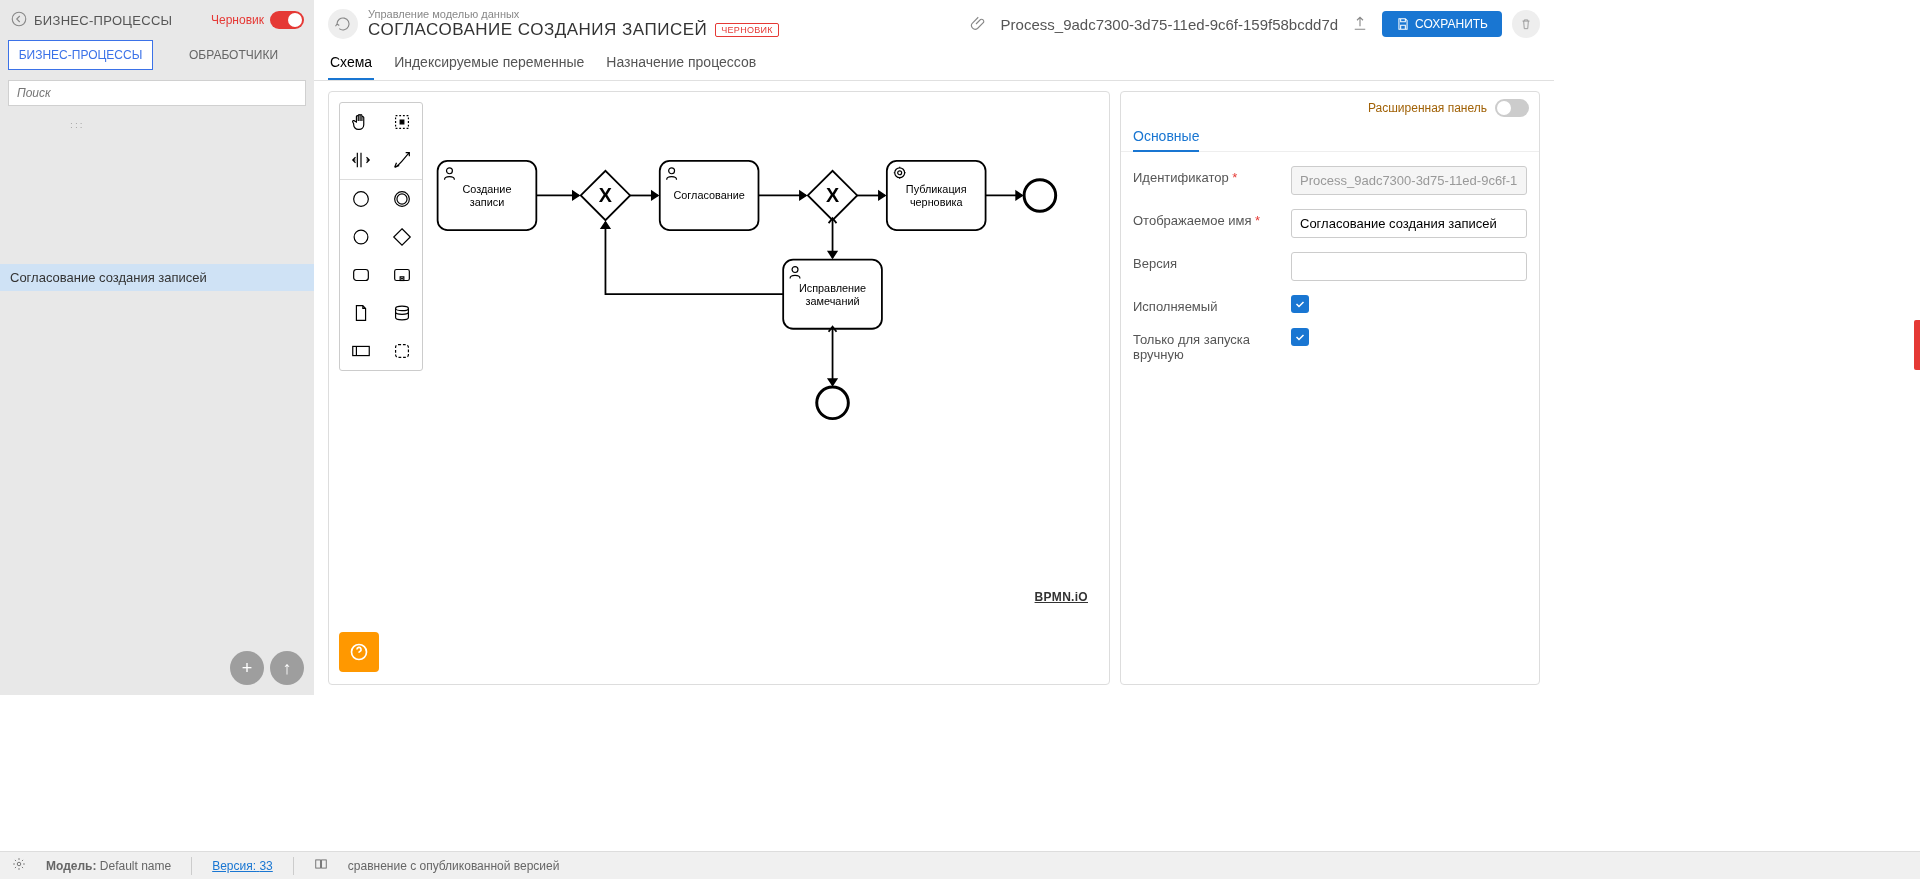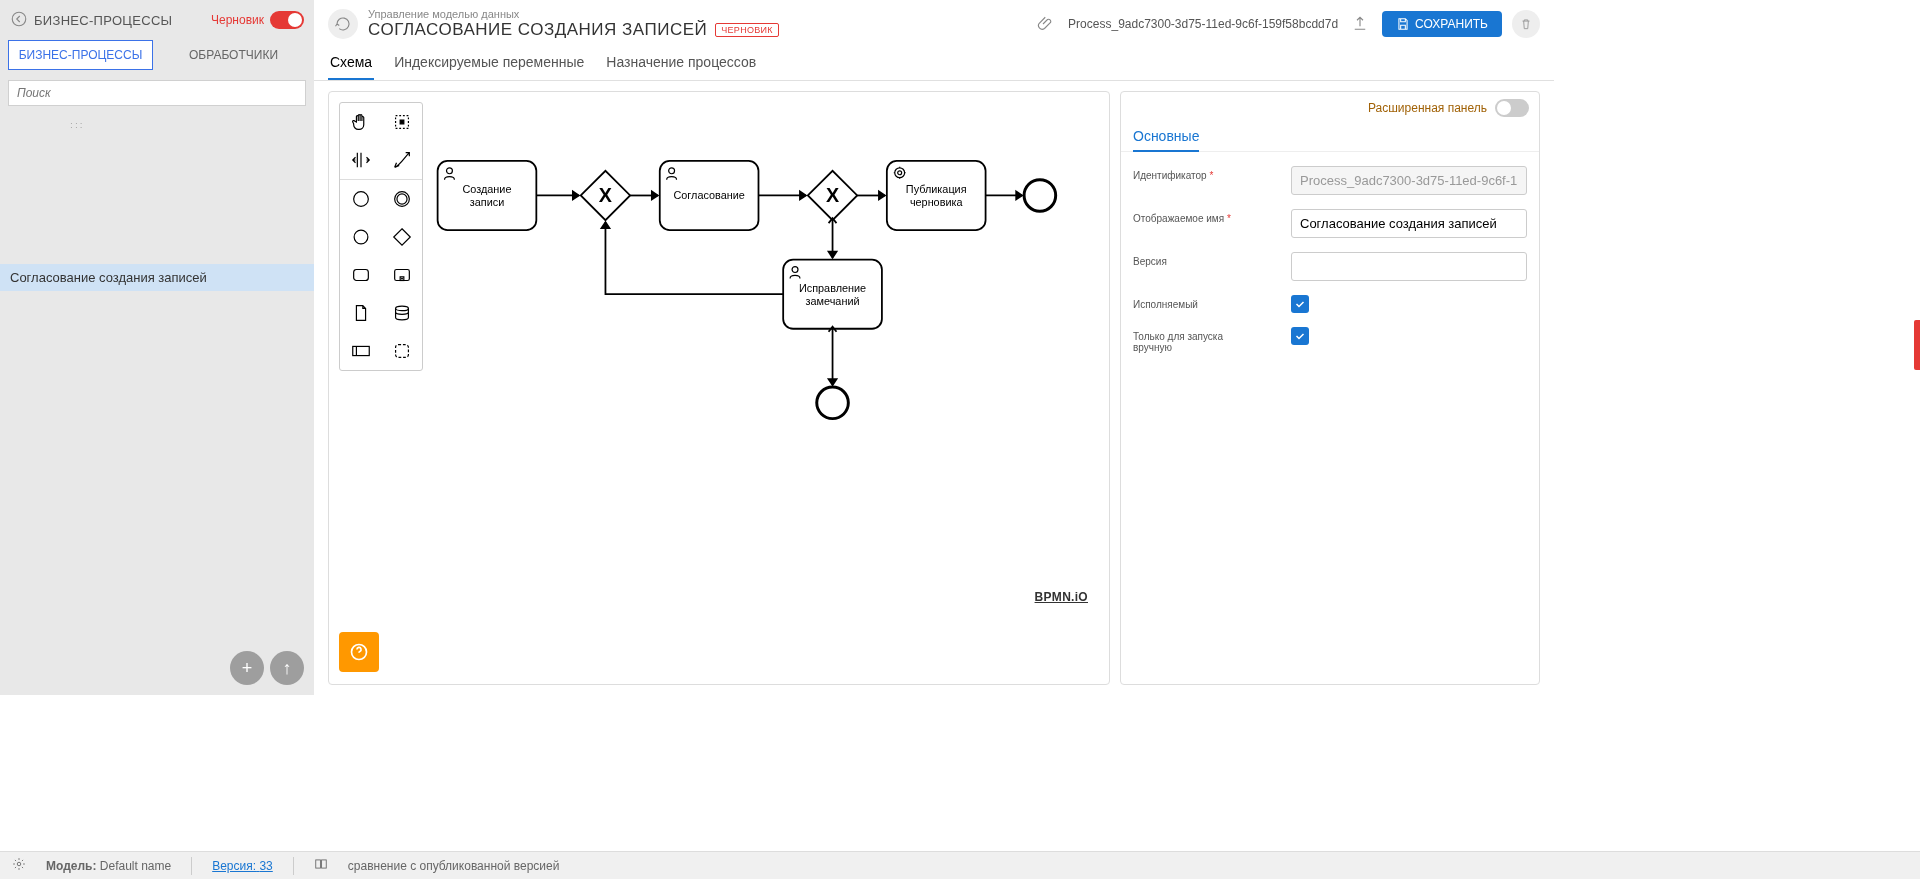--- a/index.html
+++ b/index.html
@@ -25,21 +25,21 @@
 .sb-footer { position: absolute; bottom: 10px; right: 10px; display: flex; gap: 6px; }
 .circ-btn { width: 34px; height: 34px; border-radius: 50%; background: #9e9e9e; color: #fff; display: flex; align-items: center; justify-content: center; cursor: pointer; font-size: 18px; }
 .main { flex: 1; display: flex; flex-direction: column; }
 .top-header { display: flex; align-items: center; padding: 8px 14px 4px; gap: 10px; }
 .round-icon { width: 30px; height: 30px; border-radius: 50%; background: #eee; display: flex; align-items: center; justify-content: center; }
 .title-block { display: flex; flex-direction: column; }
 .breadcrumb { font-size: 11px; color: #888; }
 .main-title { font-size: 17px; font-weight: 500; color: #333; letter-spacing: .5px; display: flex; align-items: center; gap: 8px; }
 .badge { border: 1px solid #e53935; color: #e53935; font-size: 9px; padding: 1px 5px; border-radius: 2px; letter-spacing: .3px; }
 .header-right { margin-left: auto; display: flex; align-items: center; gap: 10px; }
-.process-file { color: #555; font-size: 12px; }
+.process-file { color: #555; font-size: 15px; }
 .icon-btn { width: 24px; height: 24px; display: flex; align-items: center; justify-content: center; cursor: pointer; color: #666; }
 .icon-btn.round-dim { background: #eee; border-radius: 50%; width: 28px; height: 28px; }
 .save-btn { background: #1976d2; color: #fff; border: none; padding: 6px 14px; border-radius: 4px; font-size: 12px; cursor: pointer; display: flex; align-items: center; gap: 5px; }
 .tabs { display: flex; gap: 18px; padding: 4px 14px 0; border-bottom: 1px solid #e0e0e0; }
 .tab { padding: 6px 2px 8px; font-size: 14px; color: #555; cursor: pointer; border-bottom: 2px solid transparent; }
 .tab.active { color: #000000; border-bottom-color: #1976d2; }
 .workspace { flex: 1; display: flex; gap: 10px; padding: 10px 14px; overflow: hidden; }
 .canvas-wrap { flex: 1; border: 1px solid #ddd; border-radius: 4px; position: relative; background: #fff; }
 .palette { position: absolute; left: 10px; top: 10px; width: 84px; background: #fff; border: 1px solid #ccc; border-radius: 3px; }
 .pal-row { display: flex; }
@@ -51,21 +51,21 @@
 .bpmn-logo .u { text-decoration: underline; }
 .help-btn { position: absolute; left: 10px; bottom: 12px; width: 40px; height: 40px; background: #ff9800; border-radius: 4px; display: flex; align-items: center; justify-content: center; cursor: pointer; }
 .props { width: 420px; border: 1px solid #ddd; border-radius: 4px; background: #fff; display: flex; flex-direction: column; }
 .props-top { display: flex; align-items: center; justify-content: flex-end; padding: 7px 10px; gap: 8px; font-size: 12px; color: #a16207; }
 .switch-off { width: 34px; height: 18px; background: #ccc; border-radius: 20px; position: relative; cursor: pointer; }
 .switch-off::after { content: ""; position: absolute; left: 2px; top: 2px; width: 14px; height: 14px; background: #fff; border-radius: 50%; }
 .props-section-title { color: #1976d2; font-size: 14px; padding: 4px 12px 6px; border-bottom: 1px solid #eee; }
 .props-section-title span { display: inline-block; padding-bottom: 6px; border-bottom: 2px solid #1976d2; margin-bottom: -7px; }
 .form { padding: 14px 12px; display: flex; flex-direction: column; gap: 14px; }
 .form-row { display: flex; align-items: flex-start; gap: 8px; }
-.form-label { width: 150px; font-size: 10px; color: #555; padding-top: 4px; }
+.form-label { width: 150px; font-size: 13px; color: #555; padding-top: 4px; }
 .req { color: #e53935; }
 .form-input { flex: 1; padding: 6px 8px; border: 1px solid #ccc; border-radius: 3px; font-size: 13px; }
 .form-input[readonly] { background: #f5f5f5; color: #999; }
 .form-textarea { flex: 1; min-height: 66px; border: 1px solid #ccc; border-radius: 3px; padding: 6px 8px; font-size: 13px; resize: vertical; }
 .check { width: 18px; height: 18px; background: #1976d2; border-radius: 3px; display: flex; align-items: center; justify-content: center; cursor: pointer; }
 .bottom-bar { position: fixed; bottom: 0; left: 0; right: 0; height: 28px; background: #f0f0f0; border-top: 1px solid #ddd; display: flex; align-items: center; padding: 0 12px; gap: 20px; font-size: 12px; color: #666; }
 .bottom-sep { width: 1px; height: 18px; background: #ccc; }
 .bottom-link { color: #1976d2; text-decoration: underline; cursor: pointer; }
 .side-tab-handle { position: fixed; right: 0; top: 320px; width: 6px; height: 50px; background: #e53935; border-radius: 2px 0 0 2px; cursor: pointer; }
 svg.icon { width: 18px; height: 18px; }

